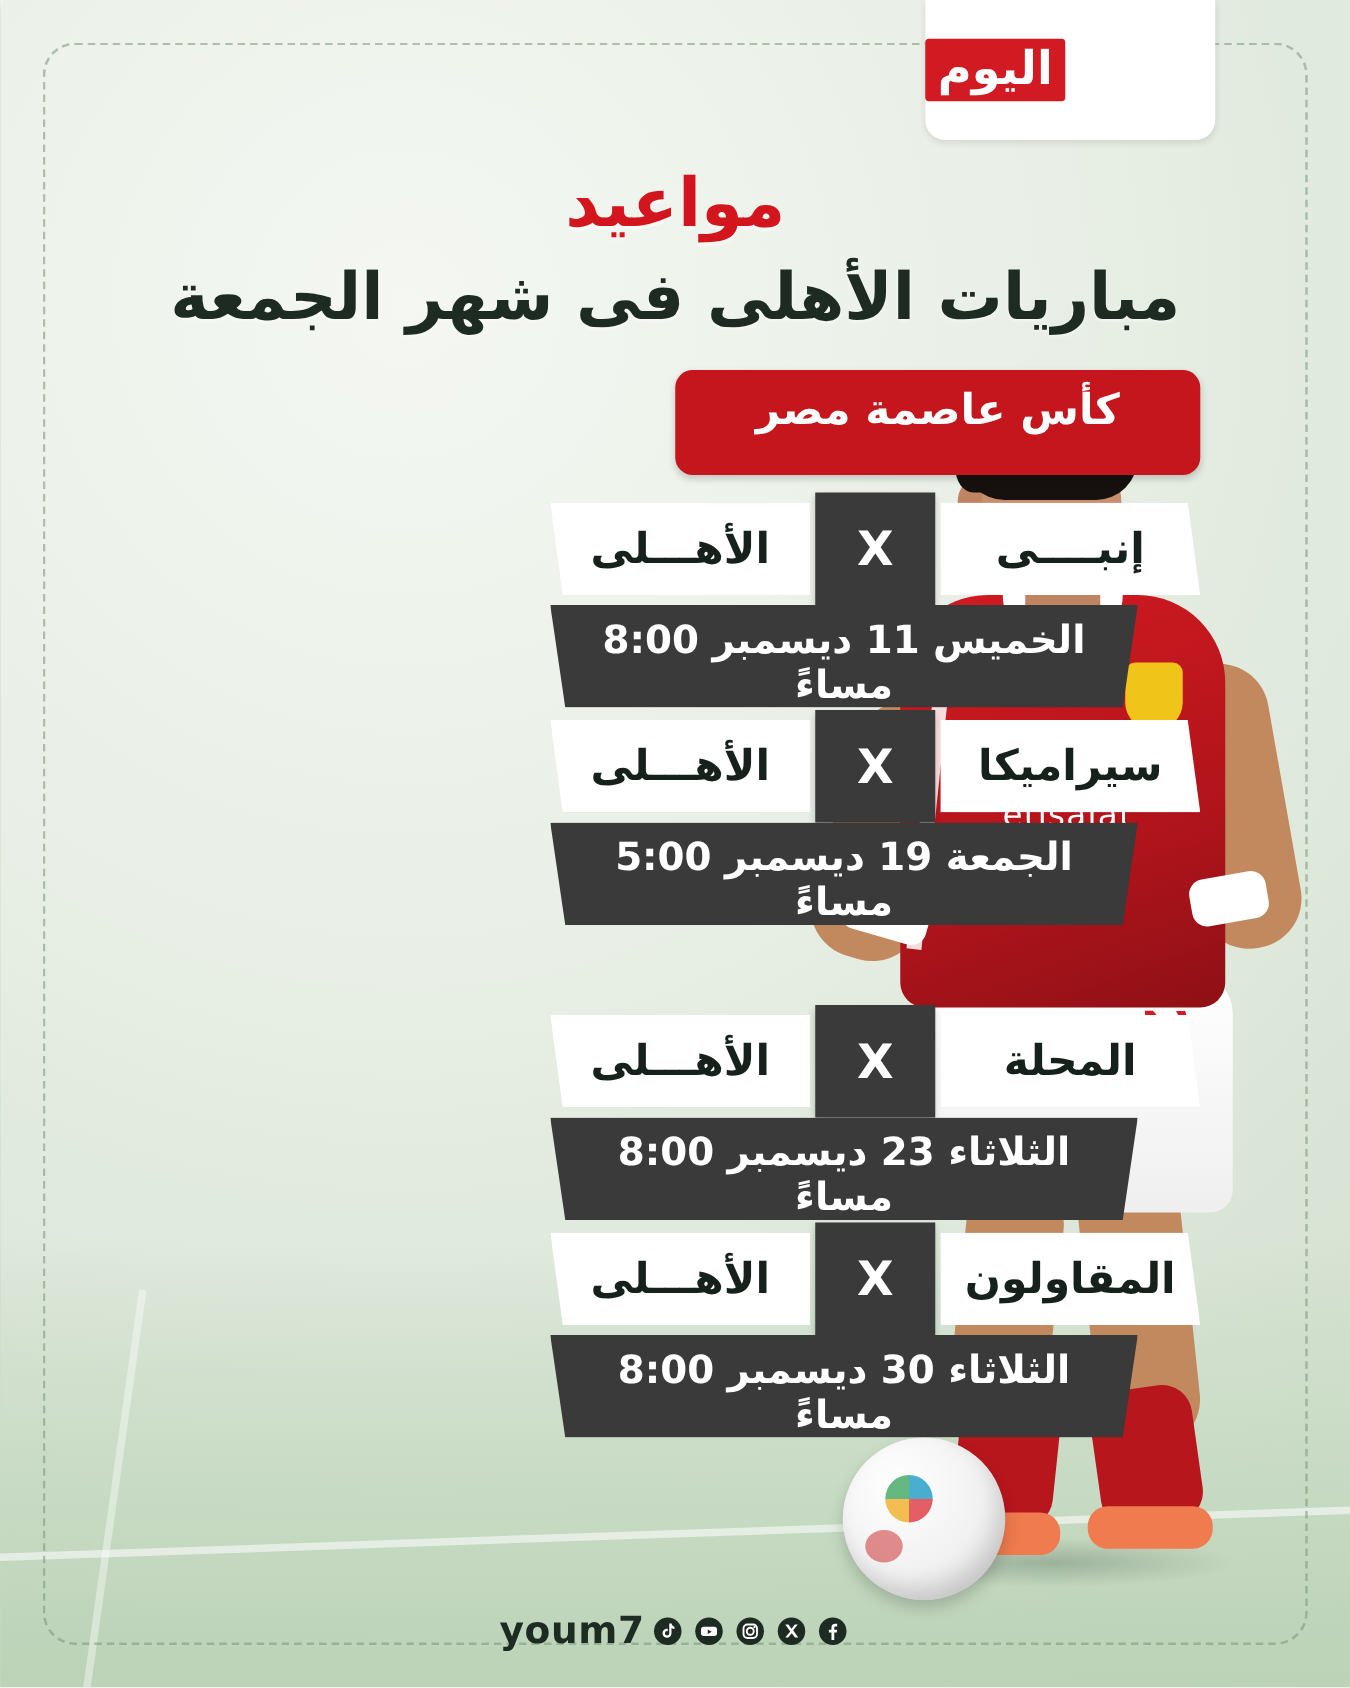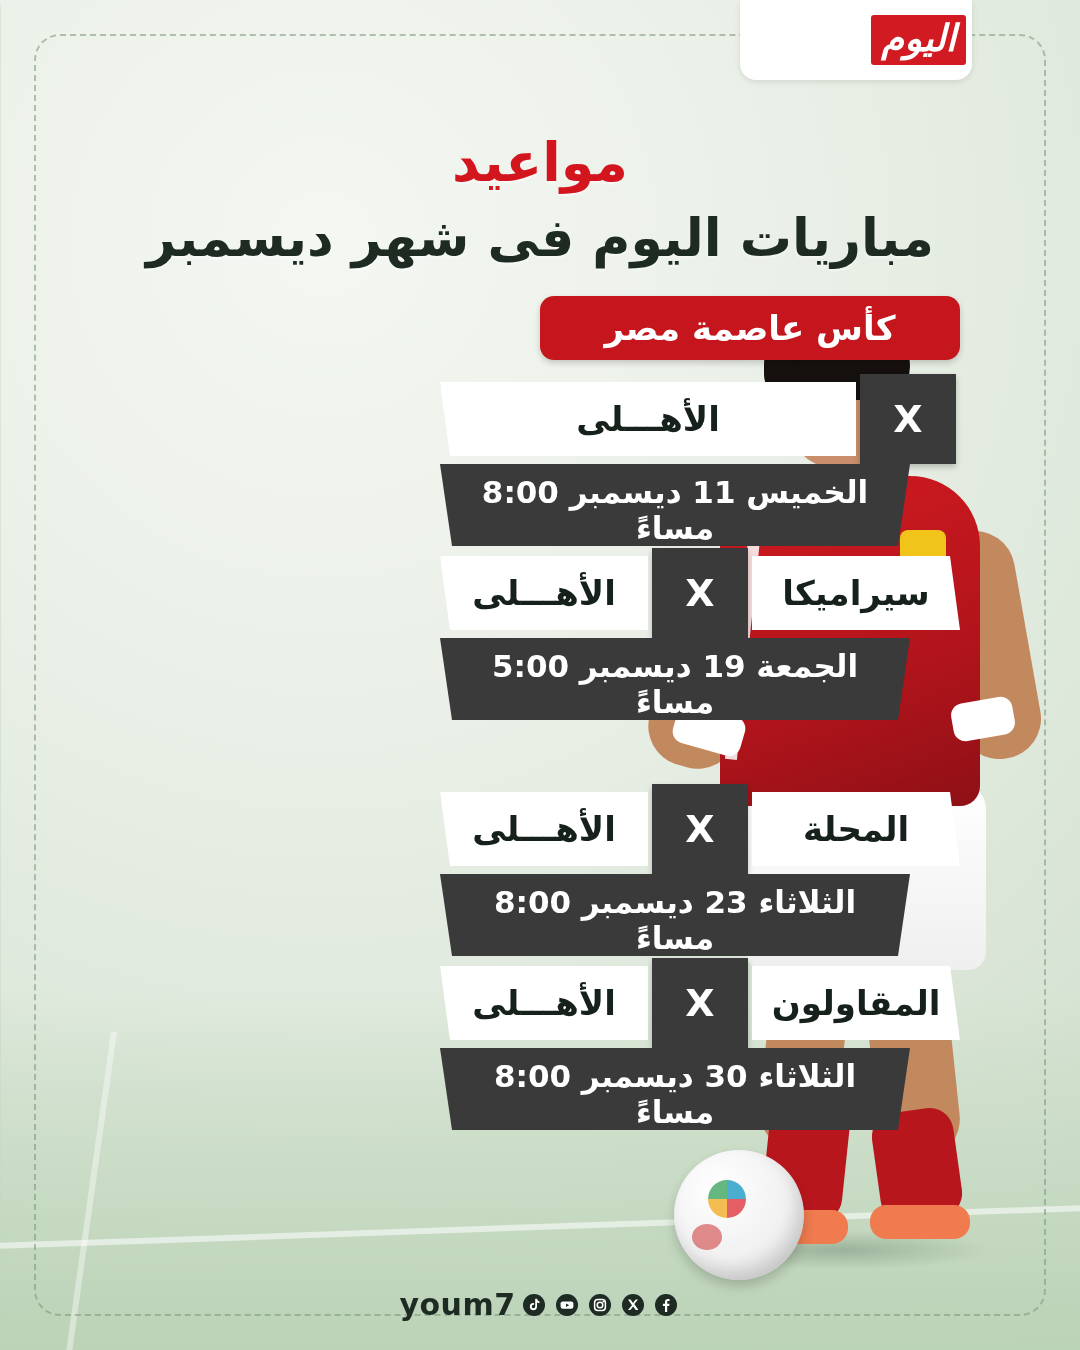--- a/index.html
+++ b/index.html
@@ -54,29 +54,28 @@
     border-radius: 26px;
     pointer-events: none;
   }
 
   
   .logo {
     position: absolute;
     left: 740px;
     top: 0px;
     width: 232px;
-    height: 80px;
+    height: 112px;
     background: #ffffff;
     border-radius: 0 0 16px 16px;
     display: flex;
     align-items: center;
-    justify-content: flex-start;
+    justify-content: flex-end;
     box-shadow: 0 2px 6px rgba(0,0,0,0.10);
     z-index: 12;
-    font-style: italic;
   }
   .logo-inner {
     display: flex;
     flex-direction: column;
     align-items: flex-end;
     gap: 2px;
     padding-right: 6px;
   }
   .logo-line {
     background: #d21a22;
@@ -210,21 +209,21 @@
     z-index: 8;
   }
   .cup-badge {
     width: 420px;
     margin: 0 0 22px auto;
     background: #c4161c;
     color: #ffffff;
     font-size: 34px;
     font-weight: bold;
     text-align: center;
-    padding: 12px 10px 12px 10px;
+    padding: 12px 10px 32px 10px;
     border-radius: 14px;
     box-shadow: 0 3px 6px rgba(0,0,0,0.18);
   }
   .match { margin-bottom: 10px; }
   .row {
     position: relative;
     height: 74px;
     display: flex;
     align-items: stretch;
   }
@@ -329,29 +328,30 @@
   </div>
 
   <div class="logo">
     <div class="logo-inner">
       <div class="logo-line">اليوم</div>
     </div>
   </div>
 
   <div class="head">
     <div class="head-kicker">مواعيد</div>
-    <div class="head-title">مباريات اليوم فى شهر ديسمبر</div>
+    <div class="head-title">مباريات الأهلى فى شهر الجمعة</div>
   </div>
 
   <div class="content">
 
     <div class="cup-badge">كأس عاصمة مصر</div>
 
     <div class="match">
       <div class="row">
+        <div class="team away">إنبــــى</div>
         <div class="vs">X</div>
         <div class="team home">الأهـــلى</div>
       </div>
       <div class="datebar">الخميس 11 ديسمبر 8:00 مساءً</div>
     </div>
 
     <div class="match">
       <div class="row">
         <div class="team away">سيراميكا</div>
         <div class="vs">X</div>

